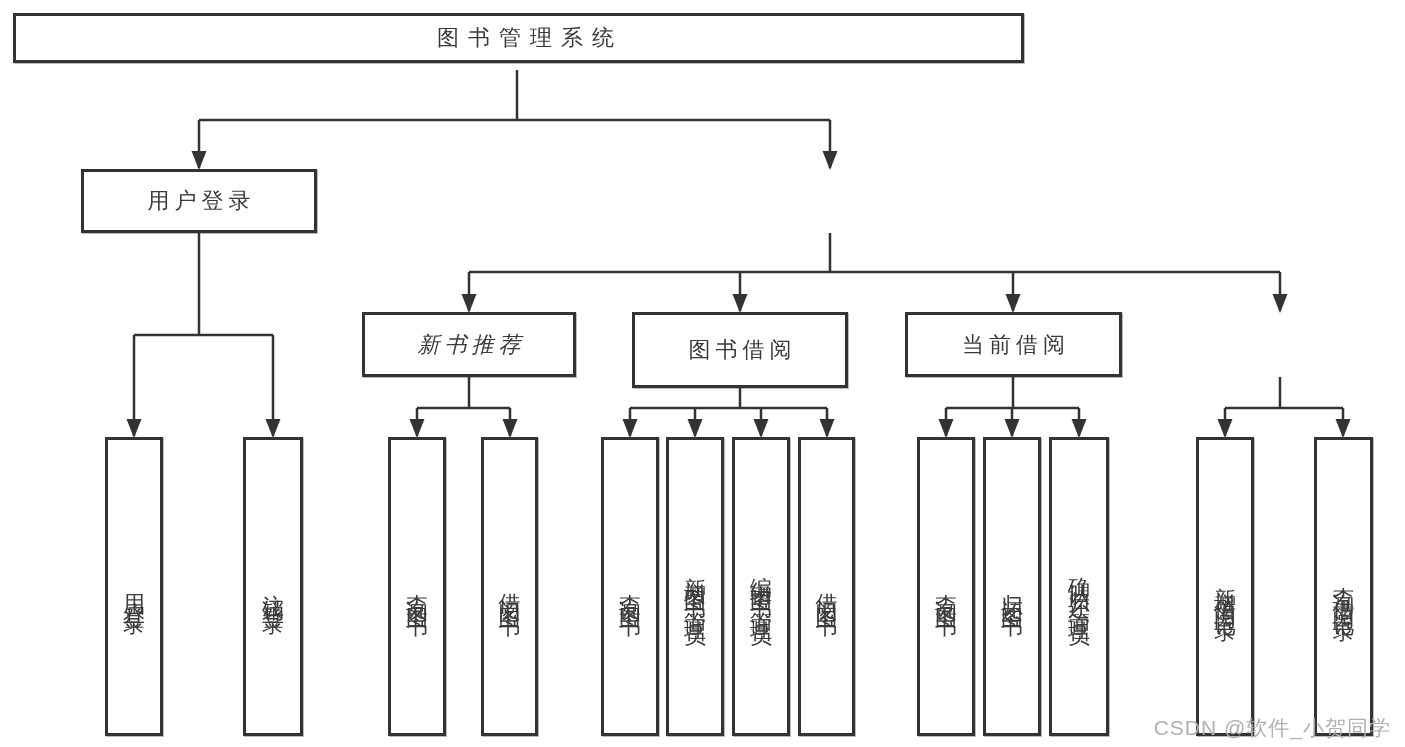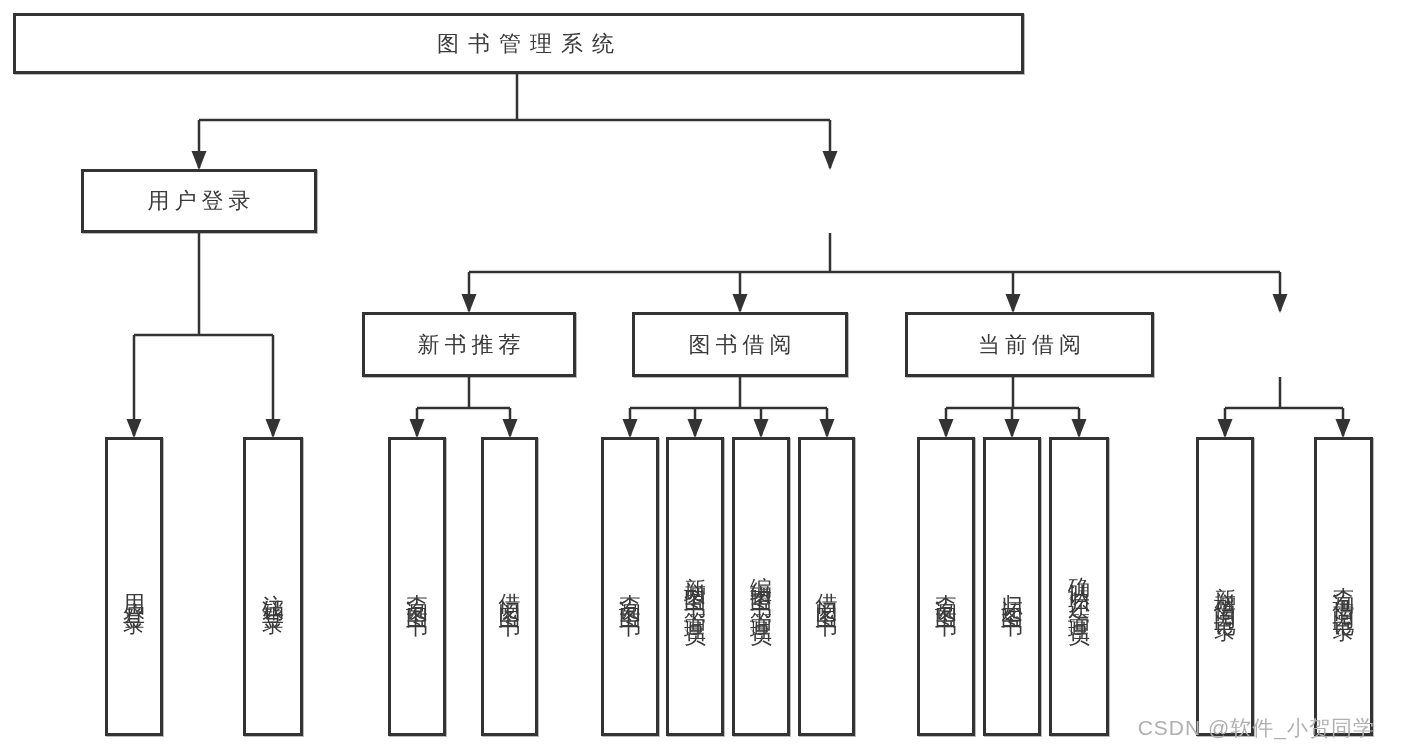--- a/index.html
+++ b/index.html
@@ -51,21 +51,21 @@
     text-orientation: mixed;
     font-size: 22px;
     letter-spacing: 7px;
     padding-top: 7px; 
     line-height: 1;
     white-space: nowrap;
   }
   #watermark {
     position: absolute;
     top: 714px;
-    right: 30px;
+    right: 14px;
     font-size: 21px;
     color: #b0b0b0;
     letter-spacing: 1px;
     z-index: 3;
     white-space: nowrap;
   }
 </style>
 </head>
 <body>
 
@@ -95,35 +95,35 @@
       <polygon points="753.5,419 768.5,419 761,438"></polygon>
       <polygon points="819.5,419 834.5,419 827,438"></polygon>
       <polygon points="938.5,419 953.5,419 946,438"></polygon>
       <polygon points="1004.5,419 1019.5,419 1012,438"></polygon>
       <polygon points="1071.5,419 1086.5,419 1079,438"></polygon>
       <polygon points="1217.5,419 1232.5,419 1225,438"></polygon>
       <polygon points="1335.5,419 1350.5,419 1343,438"></polygon>
     </g>
   </svg>
 
-  <div class="node" style="left:13px; top:13px; width:1011px; height:61px;padding-left:14px;">
+  <div class="node" style="left:13px; top:13px; width:1011px; height:50px;padding-left:14px;">
     <span class="root-label">图书管理系统</span>
   </div>
 
   <div class="node" style="left:81px; top:169px; width:236px; height:64px;">
     <span class="h-label">用户登录</span>
   </div>
 
-  <div class="node" style="left:362px; top:312px; width:214px; height:65px;">
+  <div class="node" style="left:362px; top:312px; width:214px; height:65px;font-style:italic;">
     <span class="h-label">新书推荐</span>
   </div>
-  <div class="node" style="left:632px; top:312px; width:216px; height:65px;">
+  <div class="node" style="left:632px; top:312px; width:216px; height:76px;">
     <span class="h-label">图书借阅</span>
   </div>
-  <div class="node" style="left:905px; top:312px; width:249px; height:65px;">
+  <div class="node" style="left:905px; top:312px; width:217px; height:65px;">
     <span class="h-label">当前借阅</span>
   </div>
 
   <div class="node" style="left:105px; top:437px; width:58px; height:299px;">
     <span class="v-label">用户登录</span>
   </div>
   <div class="node" style="left:243px; top:437px; width:60px; height:299px;">
     <span class="v-label">注销登录</span>
   </div>
 

